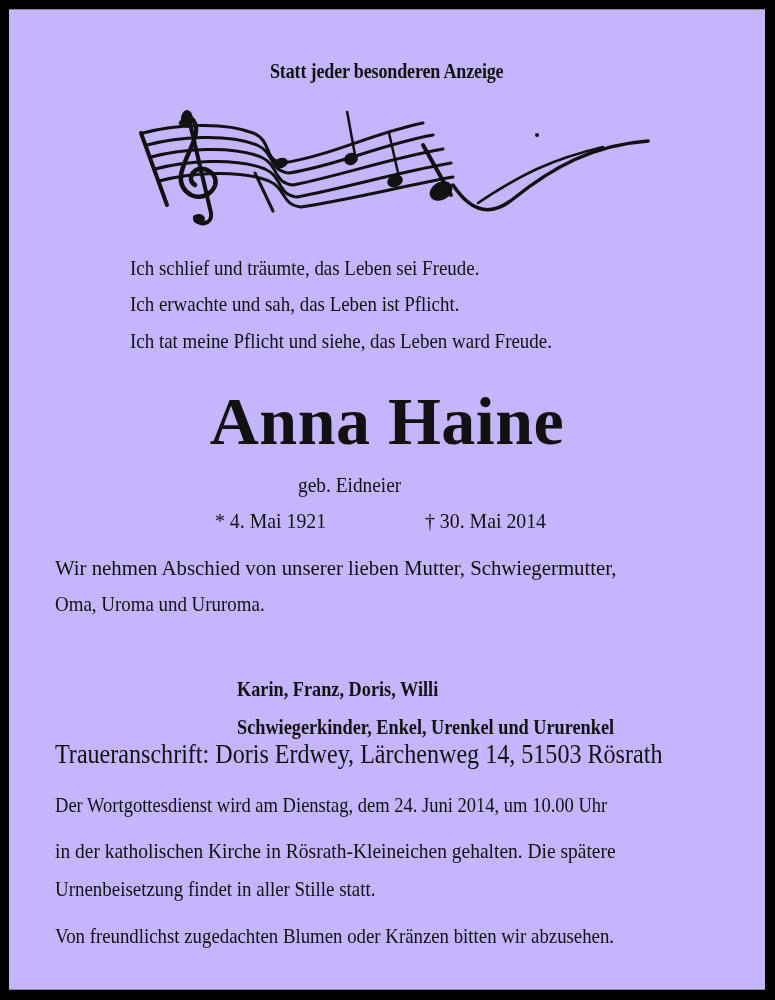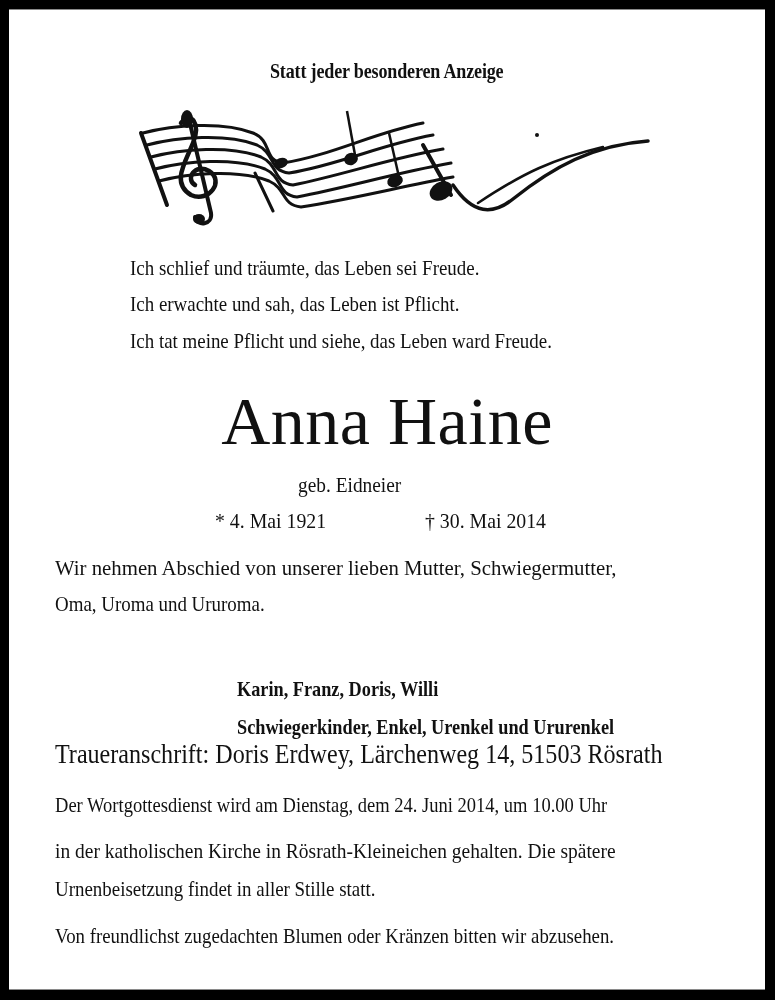--- a/index.html
+++ b/index.html
@@ -8,21 +8,21 @@
       background: #000000;
       position: relative;
       overflow: hidden;
       font-family: "Liberation Serif", "DejaVu Serif", serif;
       color: #111111;
     }
     .page {
       position: absolute;
       left: 9px; top: 9px;
       width: 756px; height: 981px;
-      background: #ffffff;
+      background: #c4b5fd;
       border-top: 1px solid #8a8a8a;
       border-bottom: 1px solid #8a8a8a;
       box-sizing: border-box;
     }
     .abs { position: absolute; white-space: nowrap; }
     .cond { display: inline-block; transform-origin: left top; }
 
     .header {
       left: 0; width: 756px; top: 49px;
       text-align: center;
@@ -35,21 +35,21 @@
 
     .poem { left: 121px; font-size: 22px; }
     .poem .cond { transform: scaleX(0.86); }
     .poem1 { top: 245px; }
     .poem2 { top: 281px; }
     .poem3 { top: 318px; }
 
     .name {
       left: 0; width: 756px; top: 372px;
       text-align: center;
-      font-size: 68px; font-weight: normal;
+      font-size: 68px; font-weight: bold;
       letter-spacing: 0.5px;
     }
     .maiden {
       left: 0; width: 681px; top: 462px;
       text-align: center; font-size: 22px;
     }
     .maiden .cond { transform: scaleX(0.88); transform-origin: center top; }
     .born { left: 206px; top: 498px; font-size: 22px; }
     .died { left: 416px; top: 498px; font-size: 22px; }
     .born .cond, .died .cond { transform: scaleX(0.9); }

